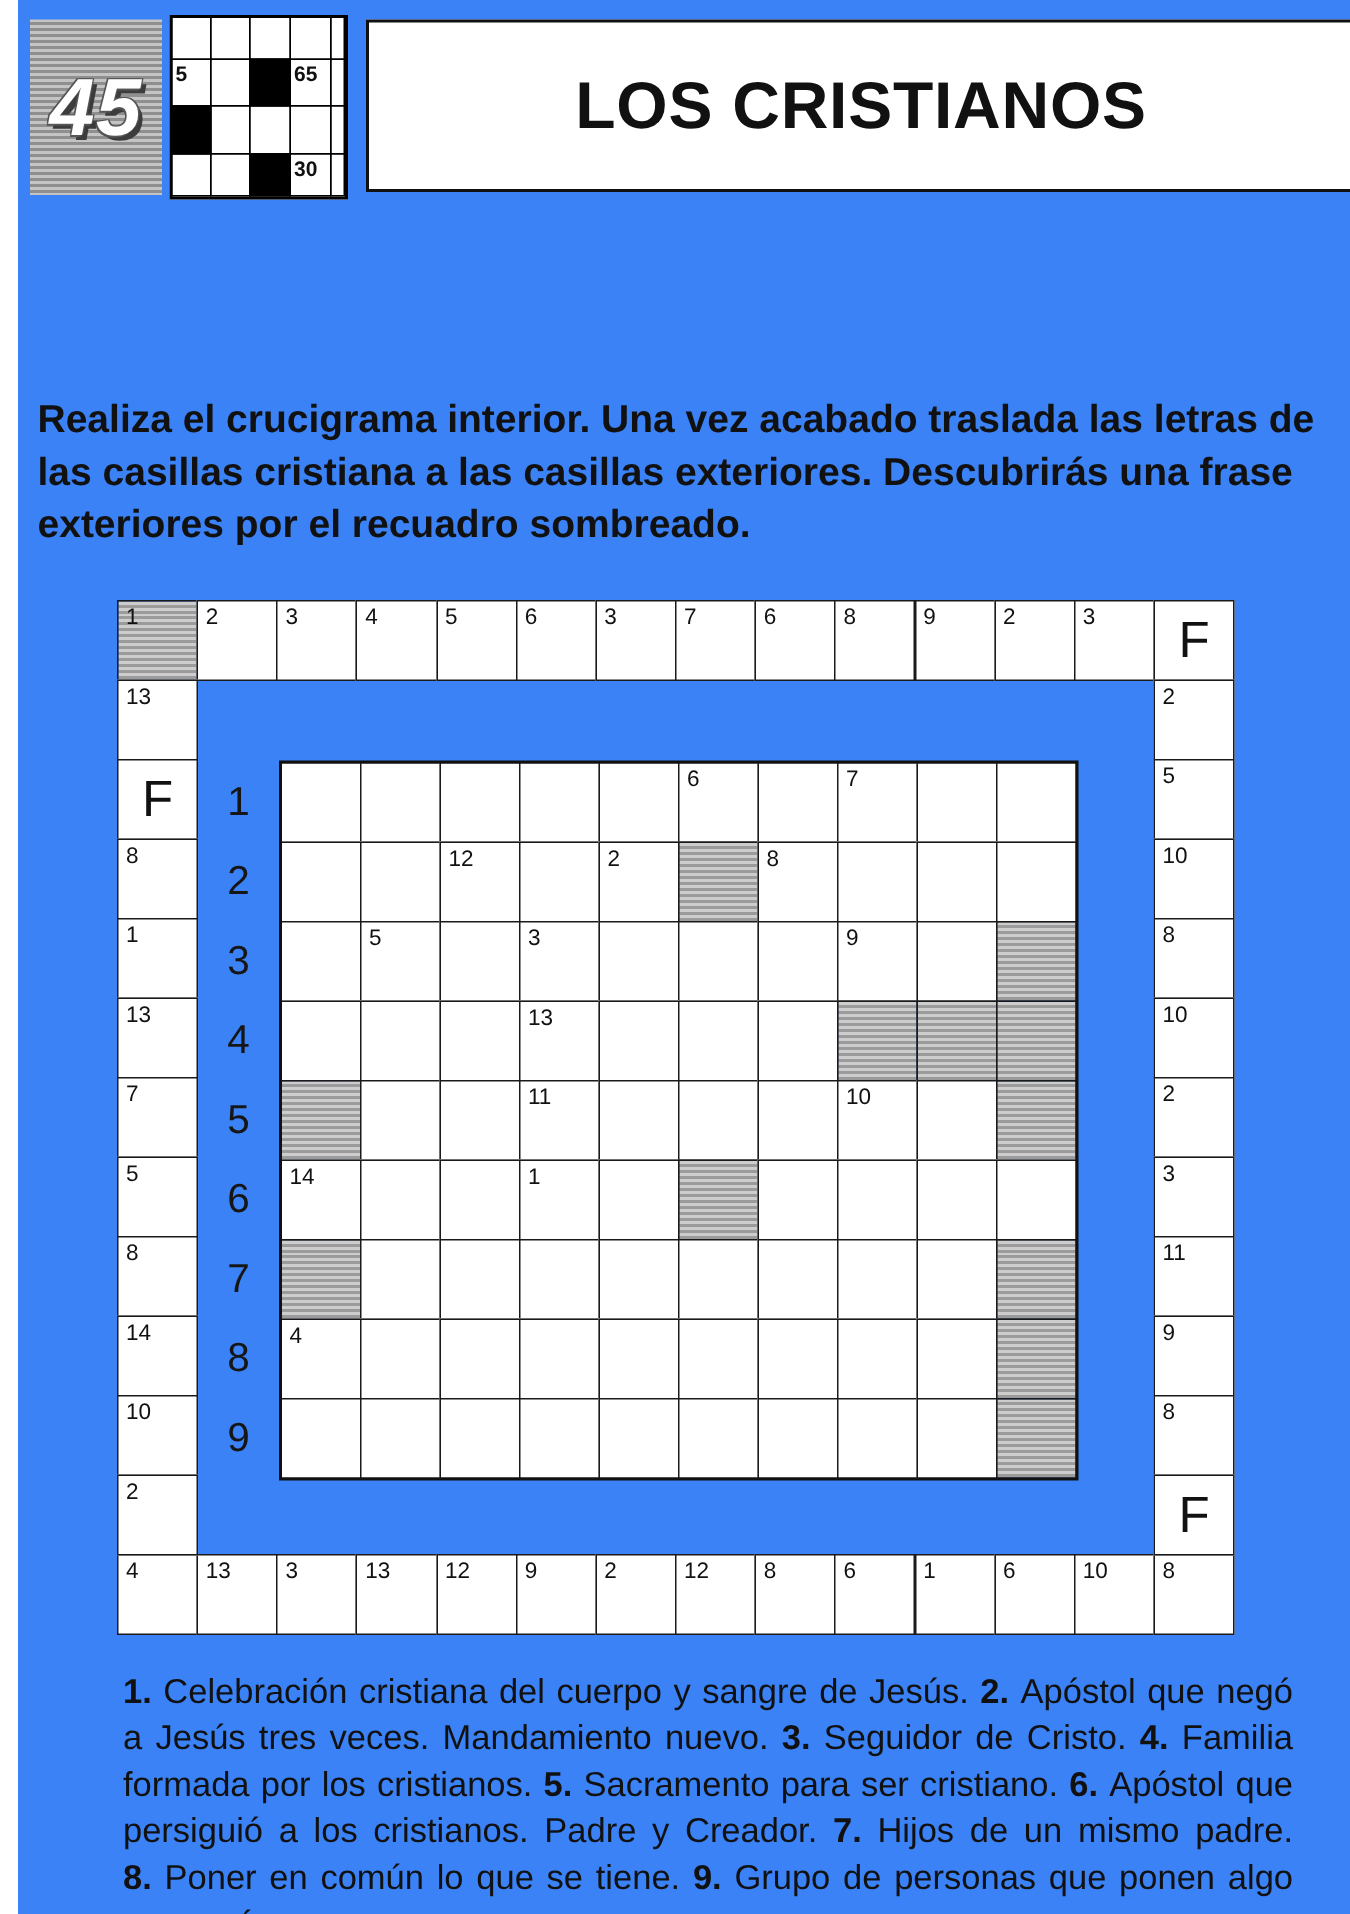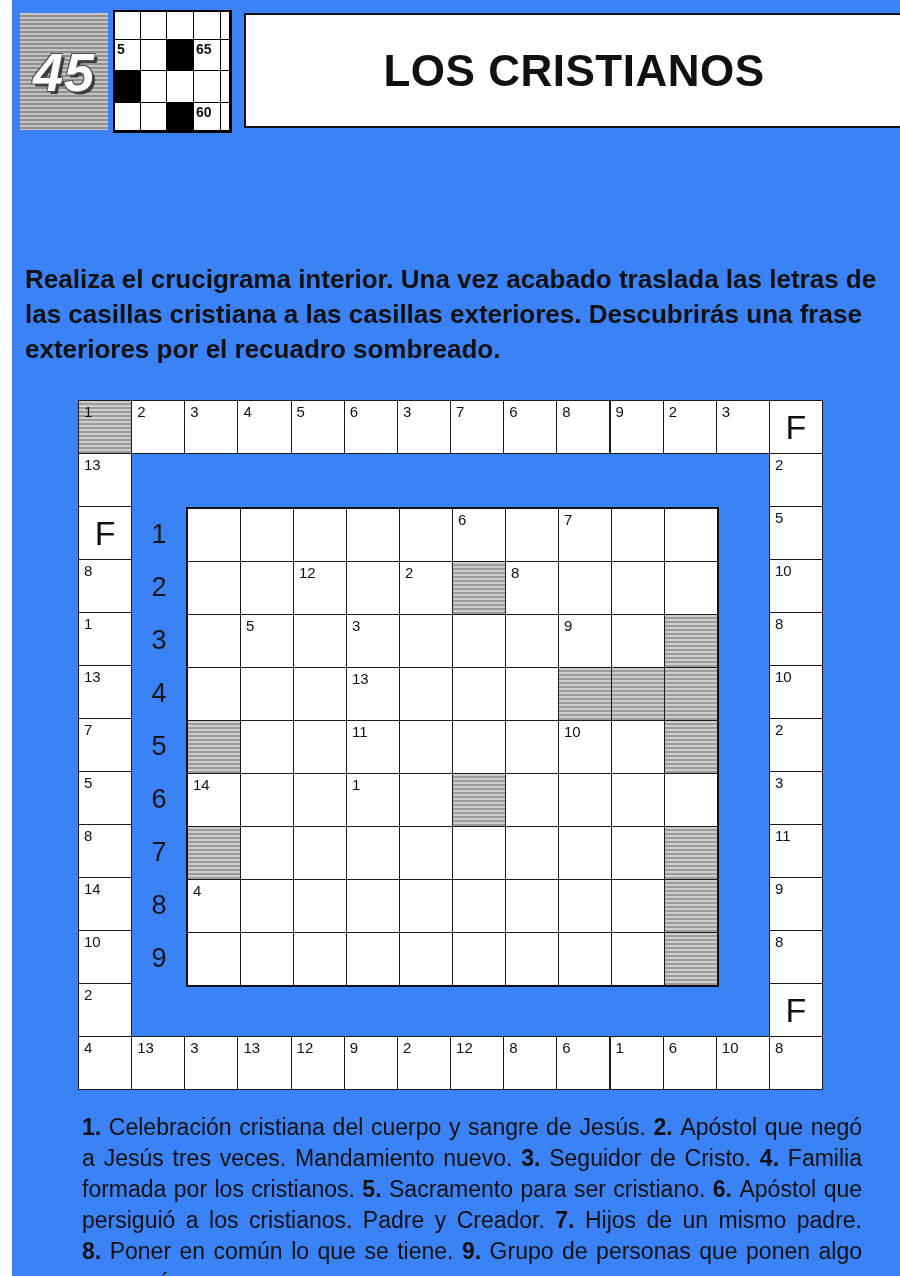--- a/index.html
+++ b/index.html
@@ -81,21 +81,21 @@
       <div class="mg-cell">65</div>
       <div class="mg-cell"></div>
       <div class="mg-cell mg-black"></div>
       <div class="mg-cell"></div>
       <div class="mg-cell"></div>
       <div class="mg-cell"></div>
       <div class="mg-cell"></div>
       <div class="mg-cell"></div>
       <div class="mg-cell"></div>
       <div class="mg-cell mg-black"></div>
-      <div class="mg-cell">60</div>
+      <div class="mg-cell">30</div>
       <div class="mg-cell"></div>
     </div>
 
   <div class="titlebox">
     <span class="title">LOS CRISTIANOS</span>
   </div>
 
   <div class="instructions">
     <div>Realiza el crucigrama interior. Una vez acabado traslada las letras de</div>
     <div>las casillas cristiana a las casillas exteriores. Descubrirás una frase</div>

